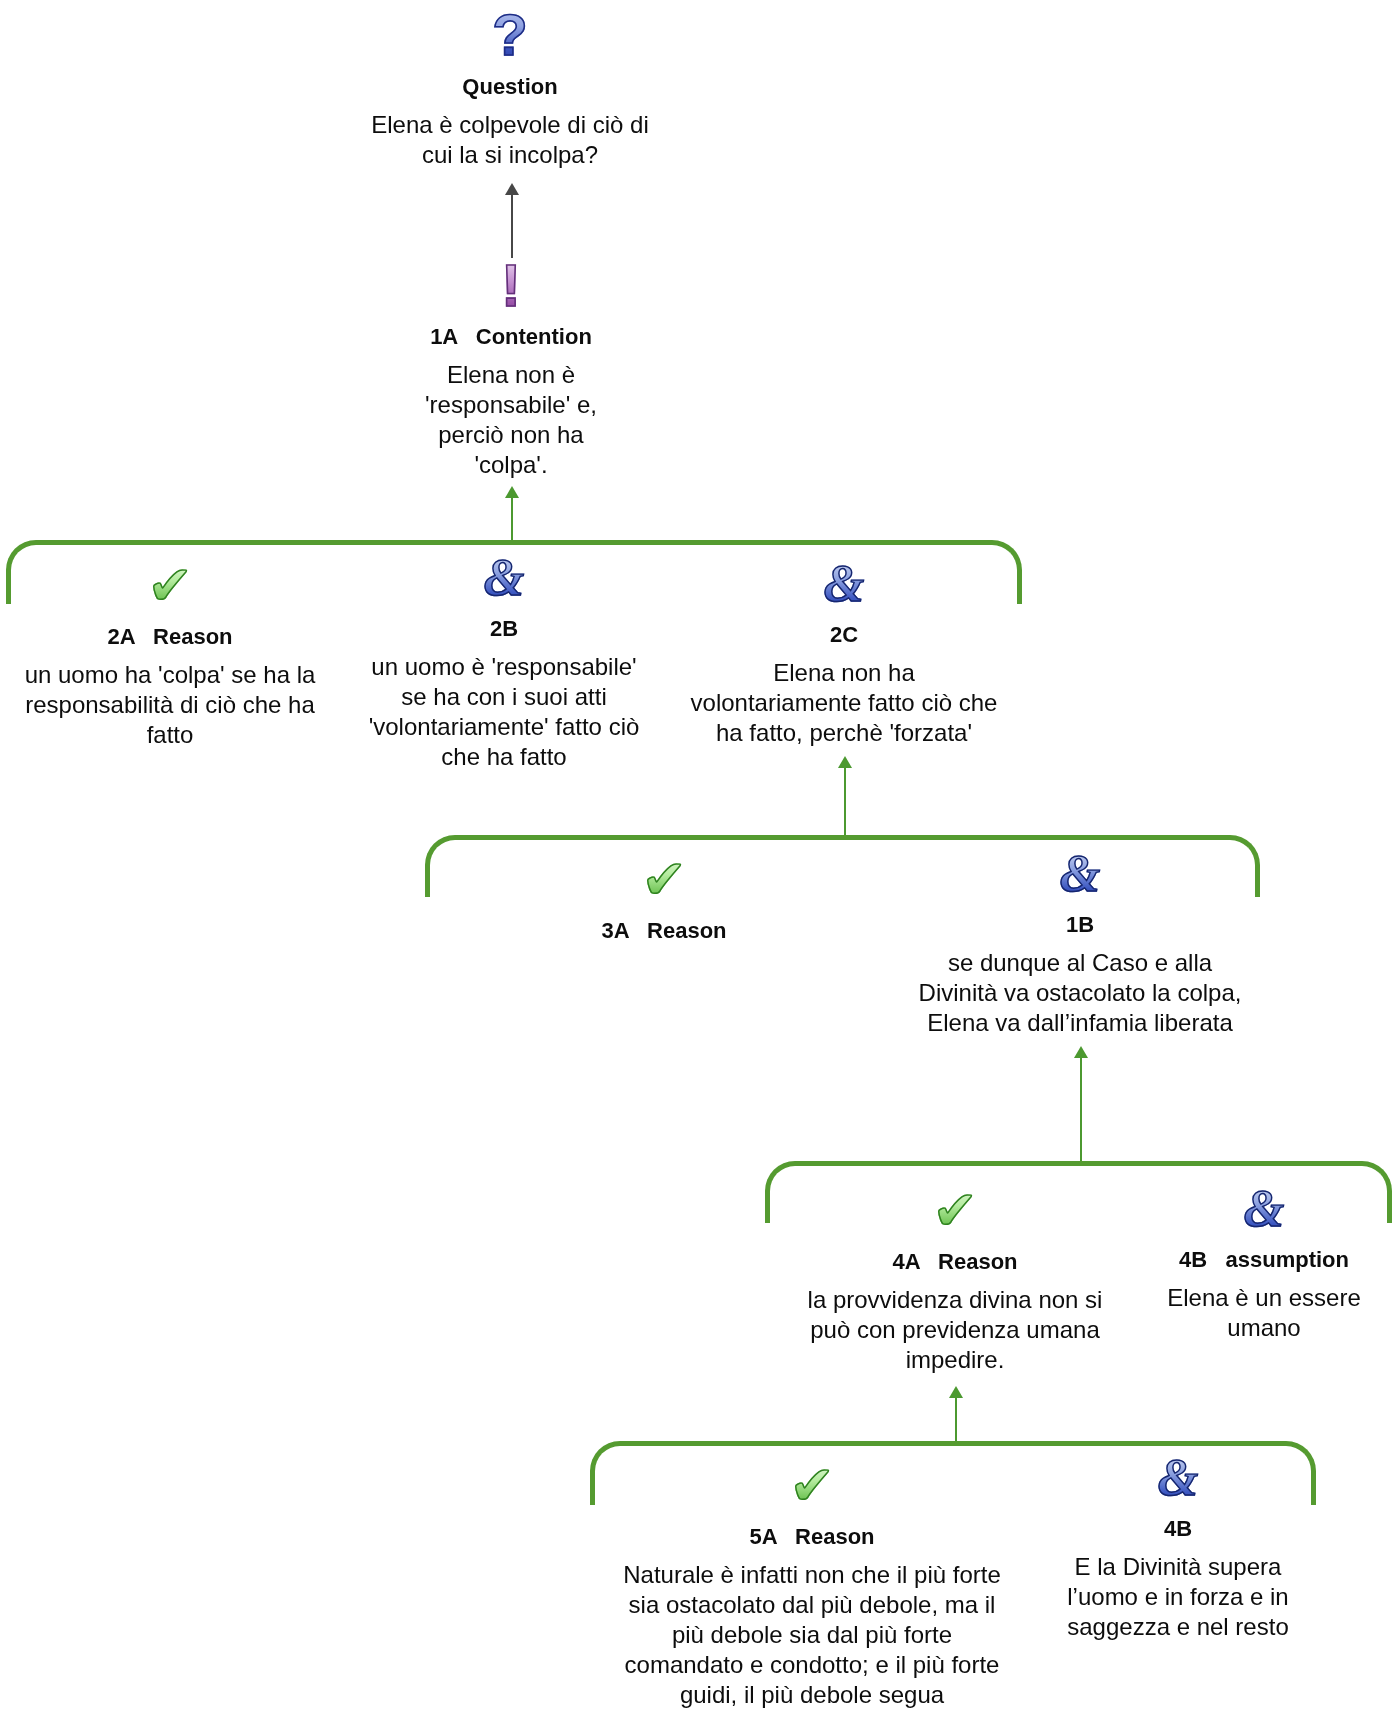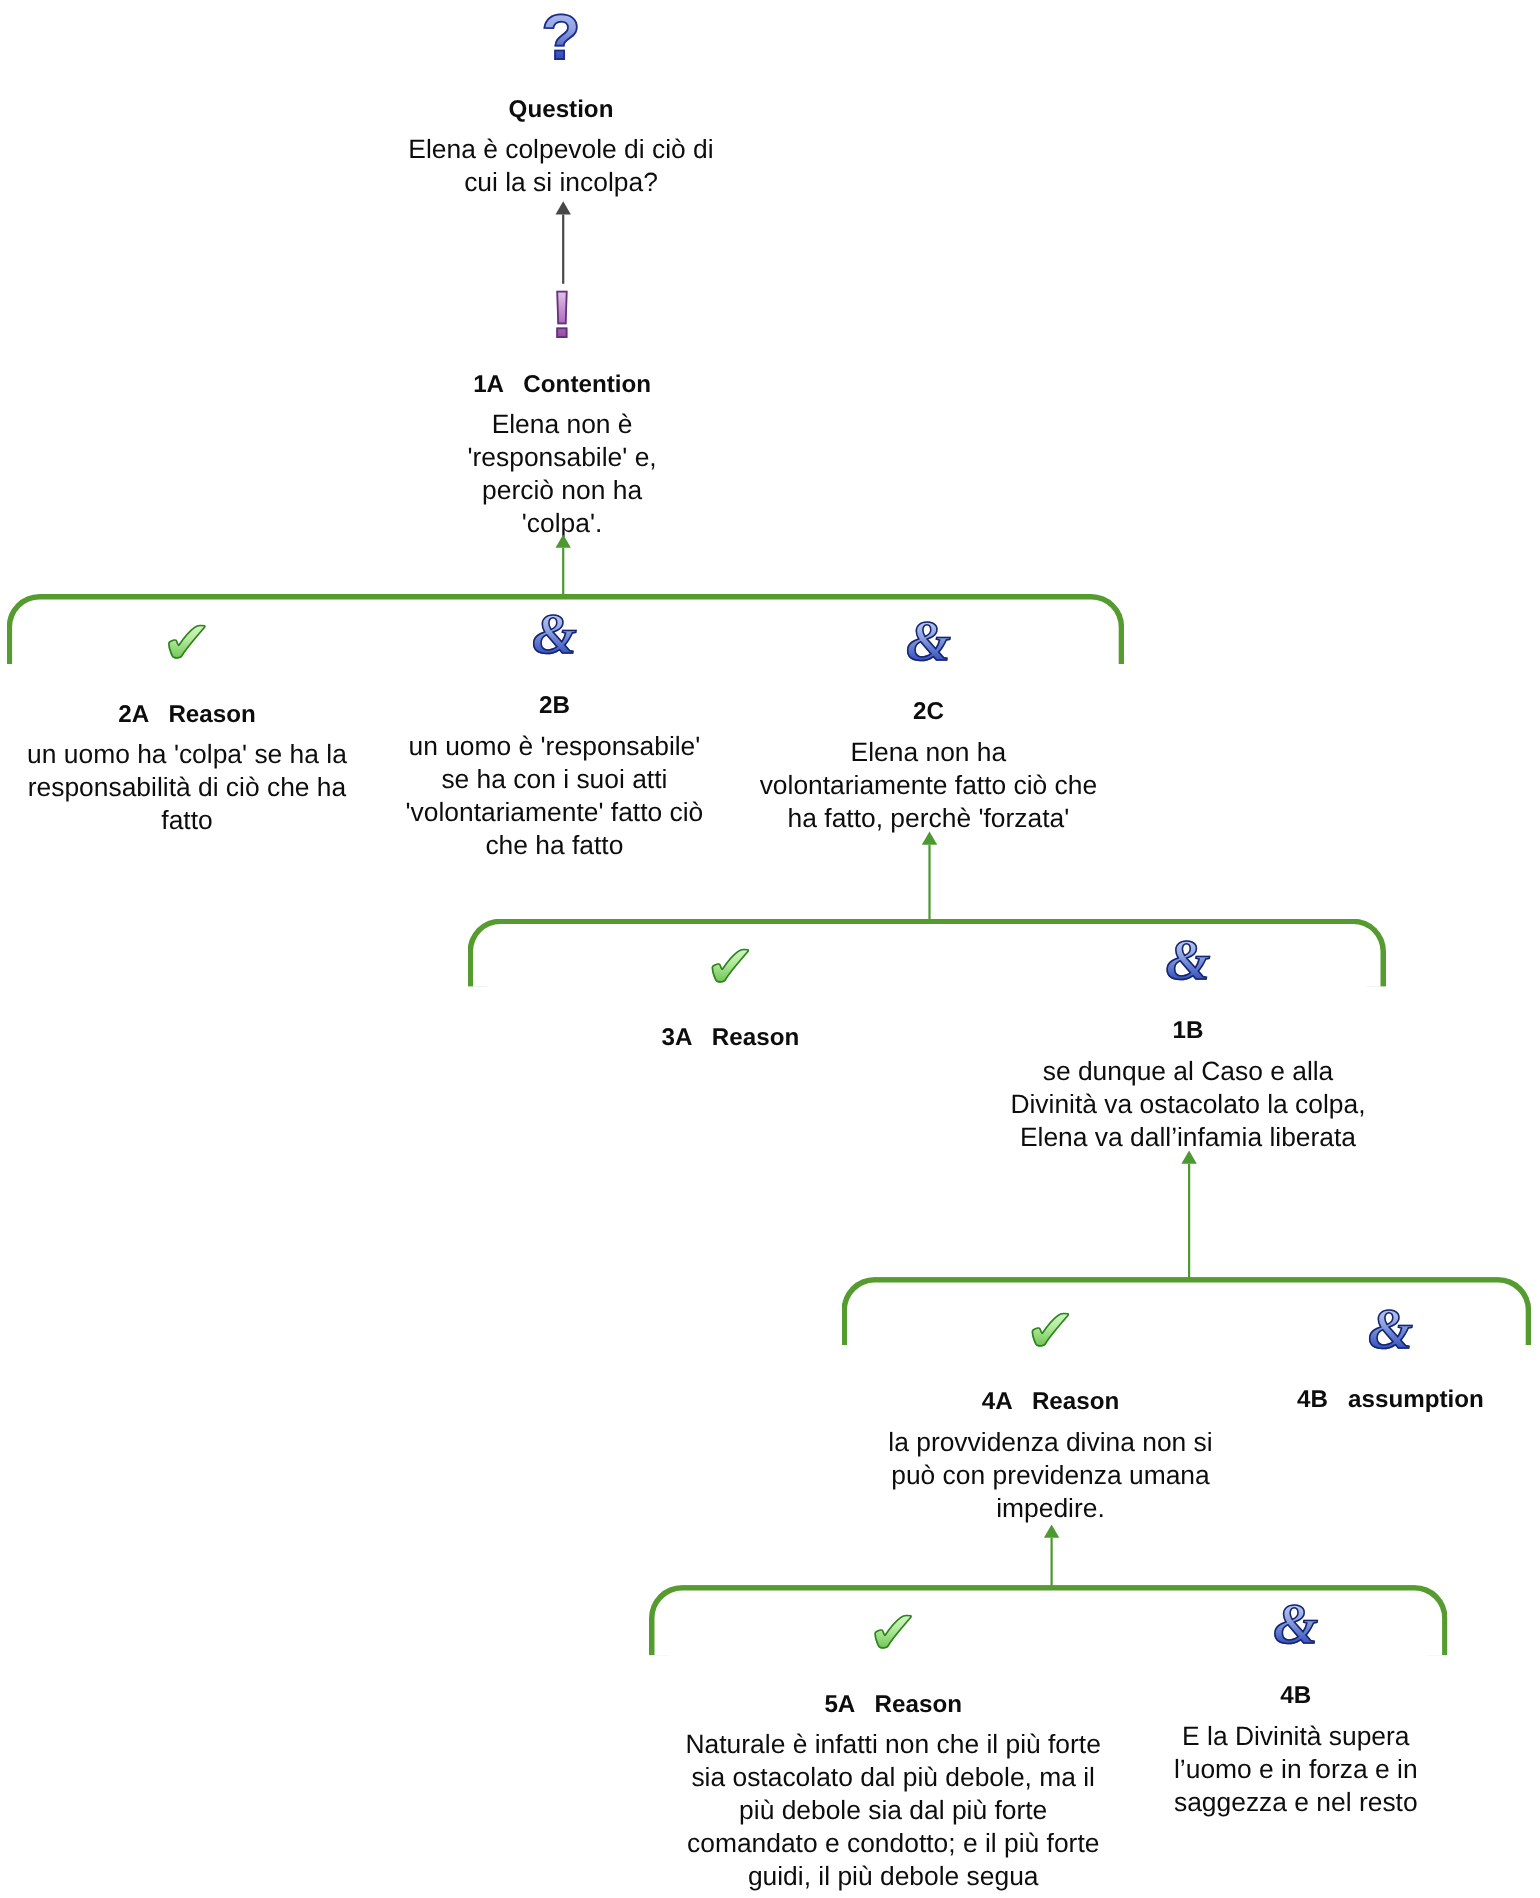--- a/index.html
+++ b/index.html
@@ -40,21 +40,21 @@
     -webkit-text-stroke:1.5px #2f8220;
   }
   .icon-and{
     font-family:"Liberation Serif","DejaVu Serif",serif;
     font-style:italic;
     font-size:52px;line-height:52px;height:54px;
     background-image:linear-gradient(180deg,#d3dcf5 0%,#8ba0e0 40%,#3d58c2 75%,#2036a0 100%);
     -webkit-text-stroke:1.4px #16266e;
   }
   .node-label{
-    margin-top:20px;
+    margin-top:8px;
     font-weight:bold;
     font-size:22px;
     line-height:30px;
     white-space:pre;
   }
   .node-text{
     margin-top:8px;
     font-size:24px;
     line-height:30px;
     white-space:pre-line;
@@ -178,20 +178,22 @@
     <span class="icon icon-reason">✔</span>
     <div class="node-label">4A   Reason</div>
     <div class="node-text">la provvidenza divina non si
 può con previdenza umana
 impedire.</div>
   </div>
 
   <div class="node" style="left:1134px;top:1183px;width:260px;">
     <span class="icon icon-and">&amp;</span>
     <div class="node-label">4B   assumption</div>
+    <div class="node-text">Elena è un essere
+umano</div>
   </div>
 
   <div class="arrow green" style="left:949px;top:1386px;height:57px;">
     <div class="head"></div>
     <div class="shaft"></div>
   </div>
 
   <div class="bracket" style="left:590px;top:1441px;width:726px;height:64px;"></div>
 
   <div class="node" style="left:602px;top:1458px;width:420px;">

